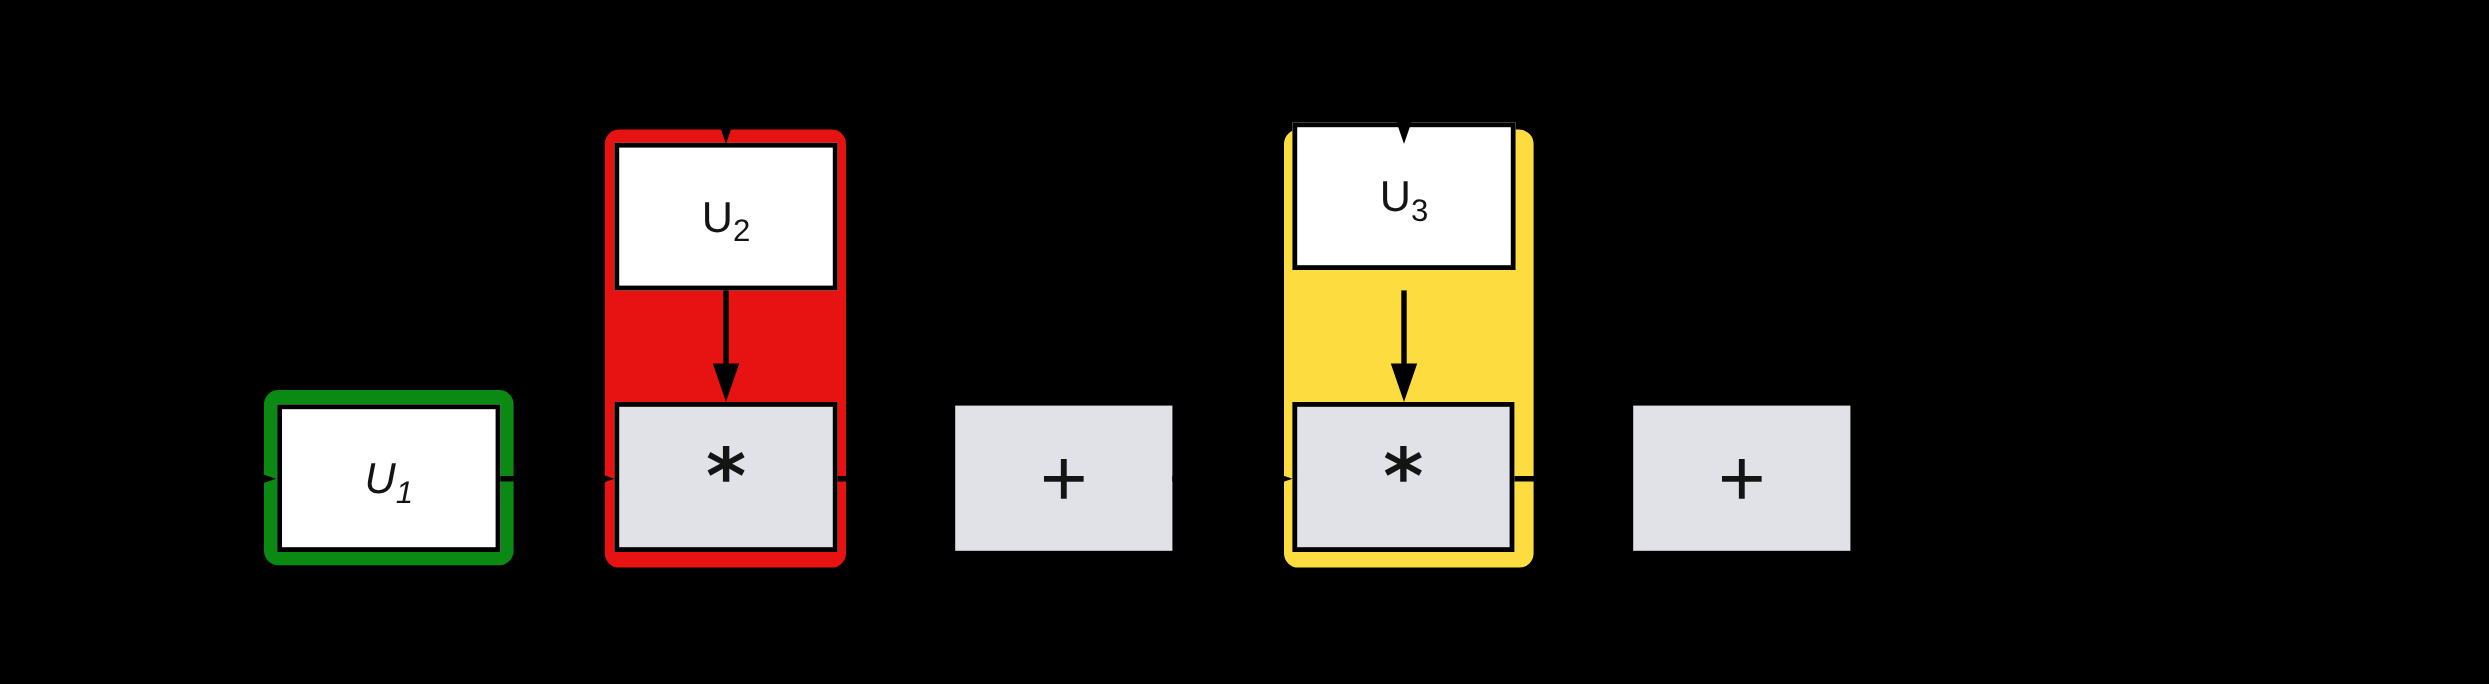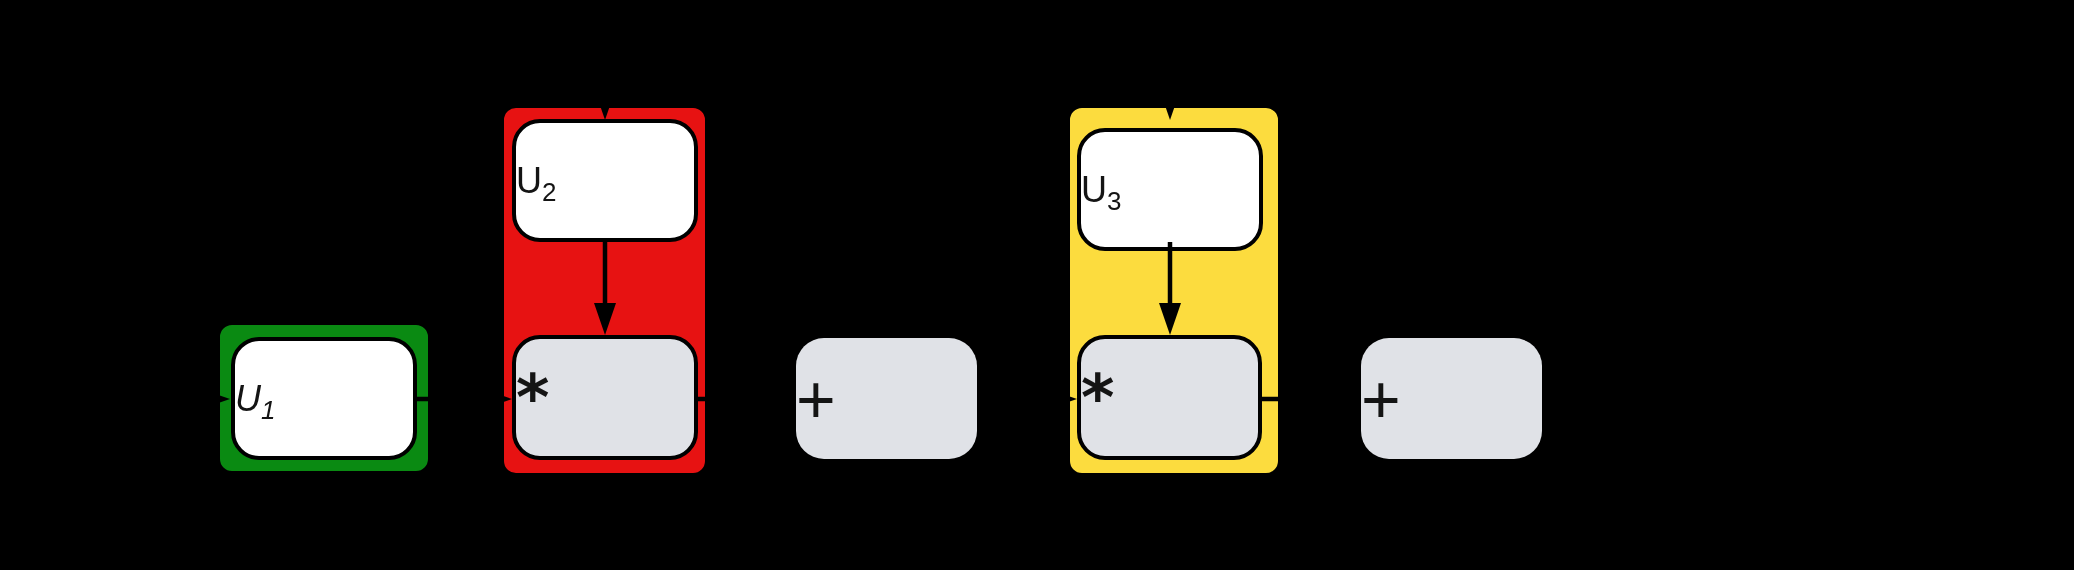--- a/index.html
+++ b/index.html
@@ -24,27 +24,27 @@
   }
   #g-green  { left: 218px;  top: 323px; width: 212px; height: 150px; background: var(--group-green,  #0a8a12); }
   #g-red    { left: 502px;  top: 106px; width: 205px; height: 369px; background: var(--group-red,    #e71212); }
   #g-yellow { left: 1068px; top: 106px; width: 212px; height: 369px; background: var(--group-yellow, #fcdc3e); }
   
   .node {
     position: absolute;
     box-sizing: border-box;
     display: flex;
     align-items: center;
+    justify-content: center;
     z-index: 2;
-    border-radius: 28px;
   }
   .box { background: var(--node-white, #ffffff); border: 4px solid #000000; }
   #n-u1 { left: 231px;  top: 337px; width: 186px; height: 123px; font-style: italic; }
   #n-u2 { left: 512px;  top: 119px; width: 186px; height: 123px; }
-  #n-u3 { left: 1077px; top: 128px; width: 186px; height: 123px; }
+  #n-u3 { left: 1077px; top: 102px; width: 186px; height: 123px; }
   .op   { background: var(--node-gray, #e0e2e7); }
   .star { border: 4px solid #000000; }
   .plus { border: none; }
   #n-mult1 { left: 512px;  top: 335px; width: 186px; height: 125px; }
   #n-mult2 { left: 1077px; top: 335px; width: 185px; height: 125px; }
   #n-plus1 { left: 796px;  top: 338px; width: 181px; height: 121px; }
   #n-plus2 { left: 1361px; top: 338px; width: 181px; height: 121px; }
   
   .nlabel {
     font-size: 36px;

